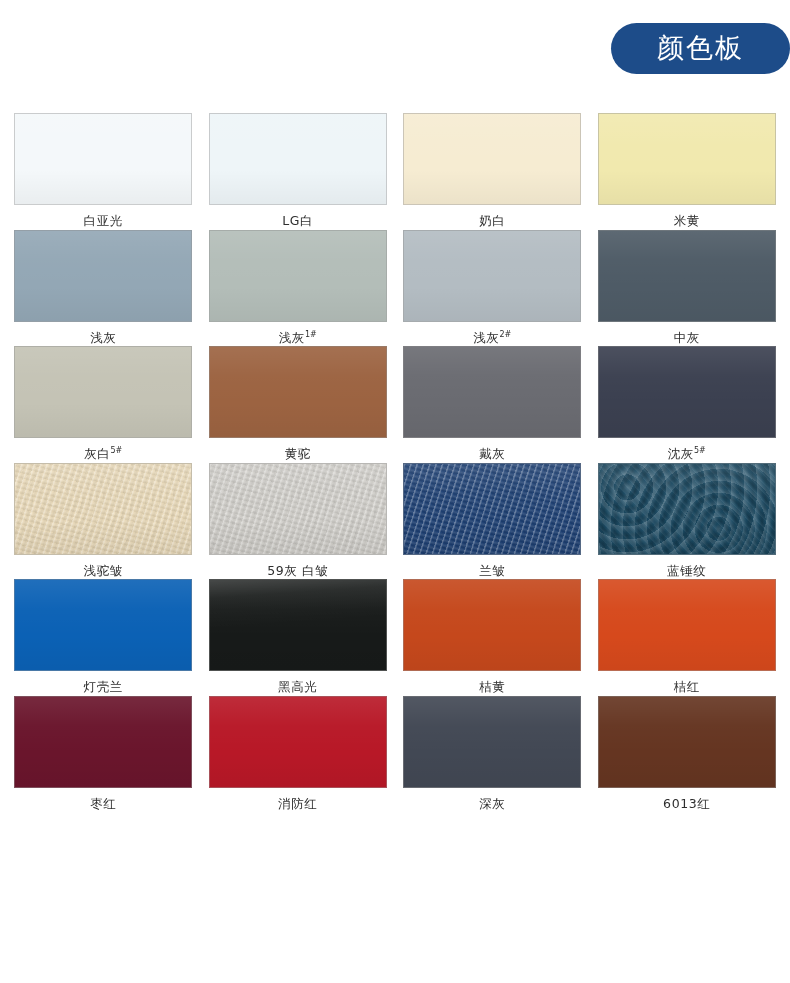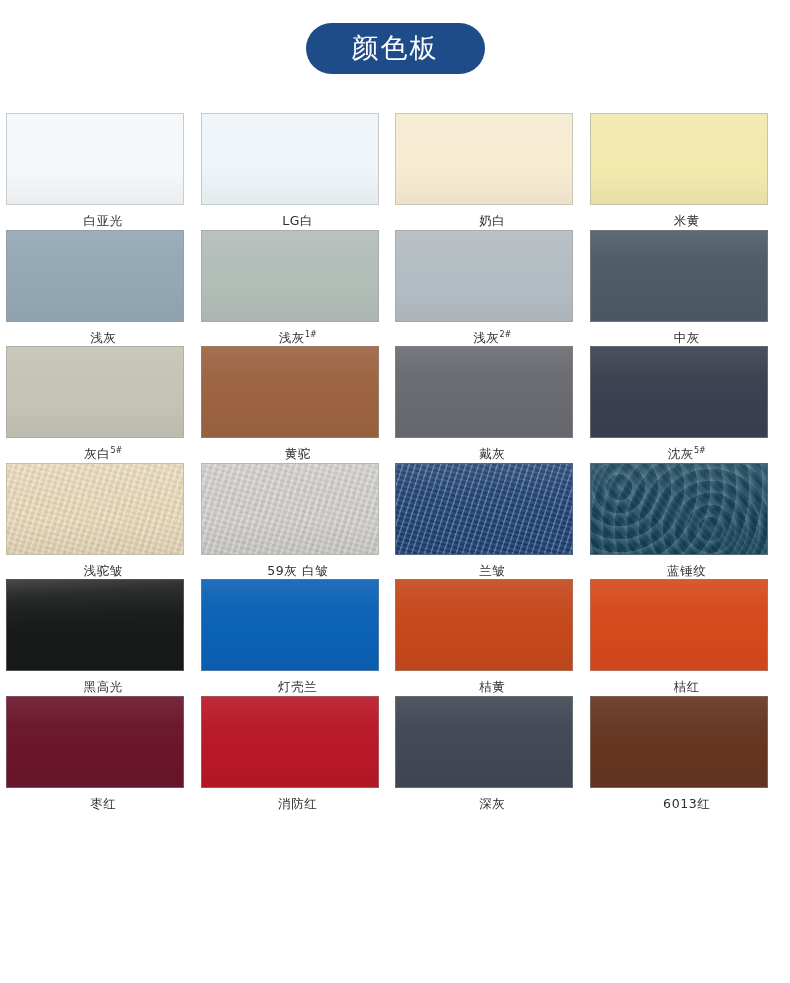--- a/index.html
+++ b/index.html
@@ -18,21 +18,21 @@
     height: 983px;
     background: #ffffff;
     overflow: hidden;
   }
 
   
   .title-wrap {
     width: 100%;
     padding-top: 23px;
     display: flex;
-    justify-content: center;
+    justify-content: flex-end;
   }
   .title-pill {
     background: #1d4c89;
     color: #ffffff;
     border-radius: 26px;
     padding: 9px 46px 11px 46px;
     font-size: 27px;
     line-height: 1.15;
     letter-spacing: 2px;
     font-weight: 400;
@@ -46,20 +46,21 @@
     display: grid;
     grid-template-columns: repeat(4, 1fr);
     grid-auto-rows: 116.5px;
     column-gap: 0px;
     row-gap: 0px;
   }
 
   .cell {
     display: flex;
     flex-direction: column;
+    align-items: center;
     justify-content: flex-start;
   }
 
   .swatch {
     position: relative;
     width: 178px;
     height: 92px;
     border: 1px solid rgba(150,150,150,0.45);
     overflow: hidden;
     background-clip: padding-box;
@@ -207,28 +208,28 @@
       </div>
       <div class="cell">
         <div class="swatch tex-wrinkle" style="background: rgb(31, 66, 118);"></div>
         <div class="label">兰皱</div>
       </div>
       <div class="cell">
         <div class="swatch tex-hammer" style="background: rgb(27, 74, 99);"></div>
         <div class="label">蓝锤纹</div>
       </div>
       <div class="cell">
+        <div class="swatch tex-smooth" style="background: rgb(11, 97, 181);"></div>
+        <div class="label">灯壳兰</div>
+      </div>
+      <div class="cell">
         <div class="swatch tex-gloss" style="background: rgb(23, 26, 25);"></div>
         <div class="label">黑高光</div>
       </div>
       <div class="cell">
-        <div class="swatch tex-smooth" style="background: rgb(11, 97, 181);"></div>
-        <div class="label">灯壳兰</div>
-      </div>
-      <div class="cell">
         <div class="swatch tex-smooth" style="background: rgb(197, 72, 28);"></div>
         <div class="label">桔黄</div>
       </div>
       <div class="cell">
         <div class="swatch tex-smooth" style="background: rgb(214, 73, 28);"></div>
         <div class="label">桔红</div>
       </div>
       <div class="cell">
         <div class="swatch tex-smooth" style="background: rgb(106, 21, 44);"></div>
         <div class="label">枣红</div>

